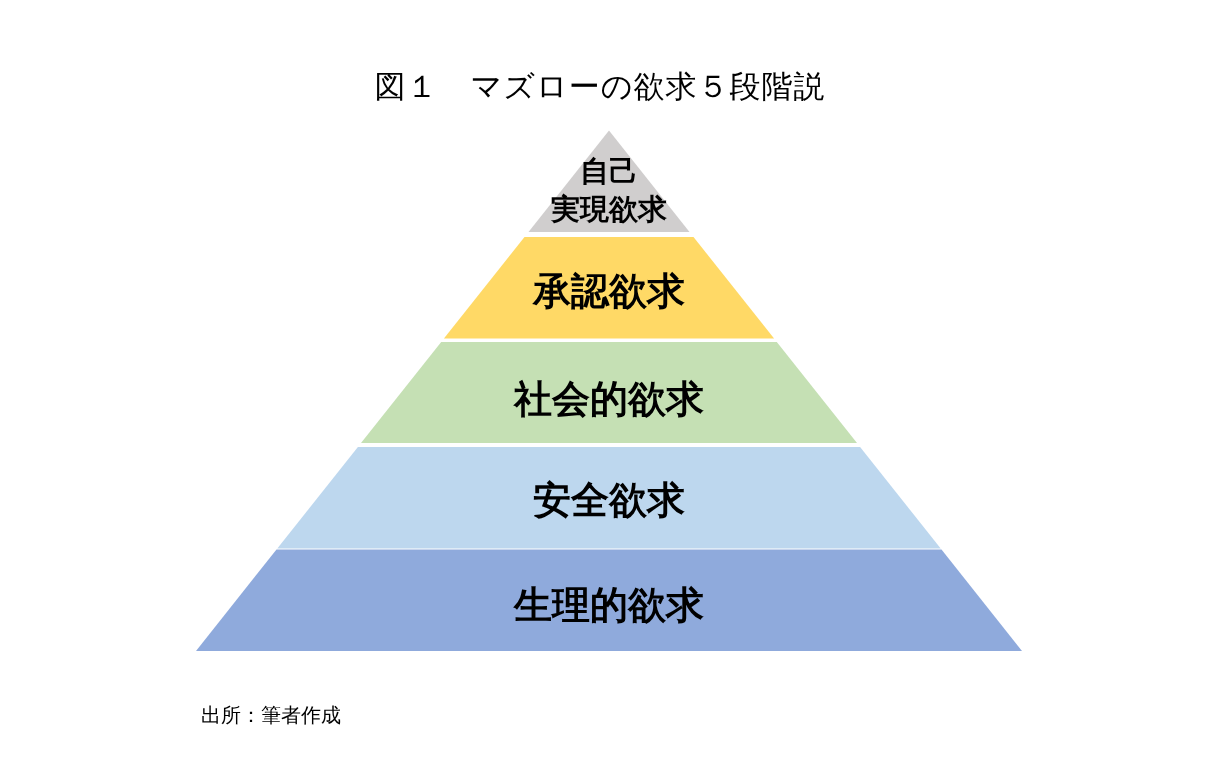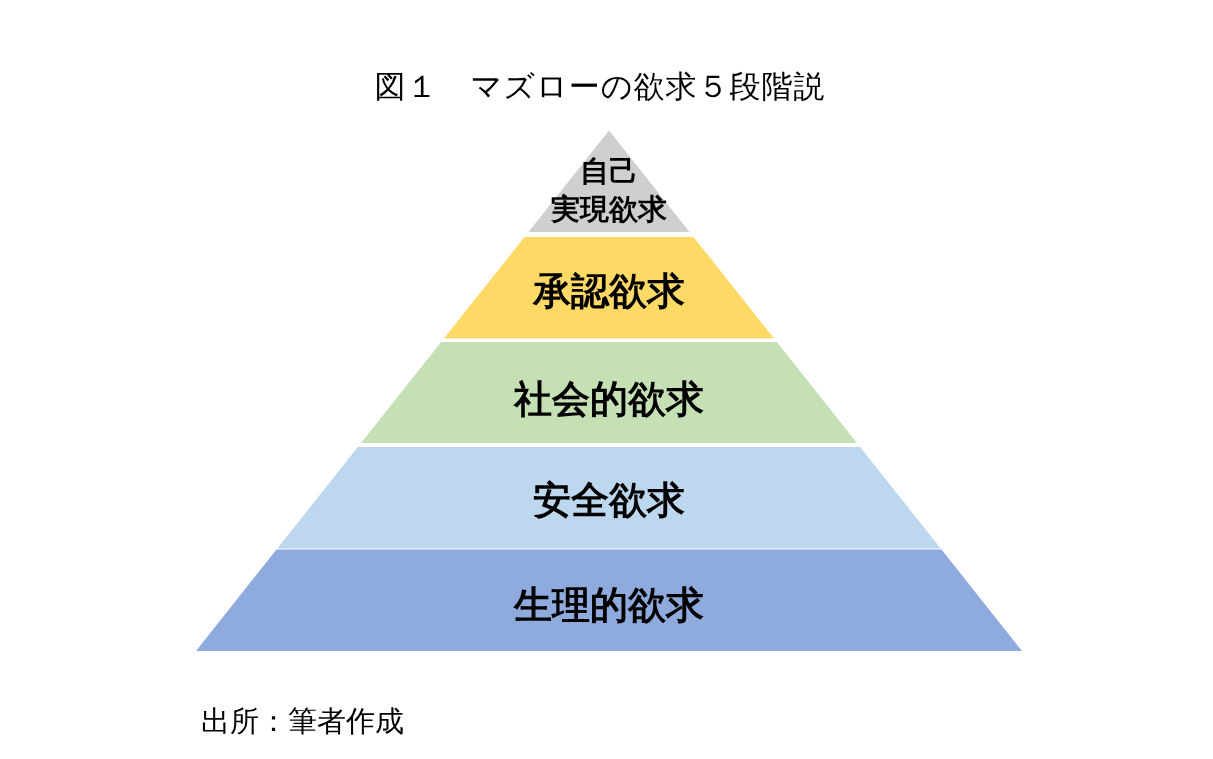--- a/index.html
+++ b/index.html
@@ -33,21 +33,21 @@
     font-weight: 700;
     fill: #000000;
     text-anchor: middle;
   }
   .label-small { font-size: 29px; }
   .label-large { font-size: 38px; }
   .source-note {
     position: absolute;
     top: 674px;
     left: 201px;
-    font-size: 29px;
+    font-size: 20px;
     color: #000000;
   }
 </style>
 </head>
 <body>
 
 <div class="page">
 
   <div class="figure-title">図１　マズローの欲求５段階説</div>
 

